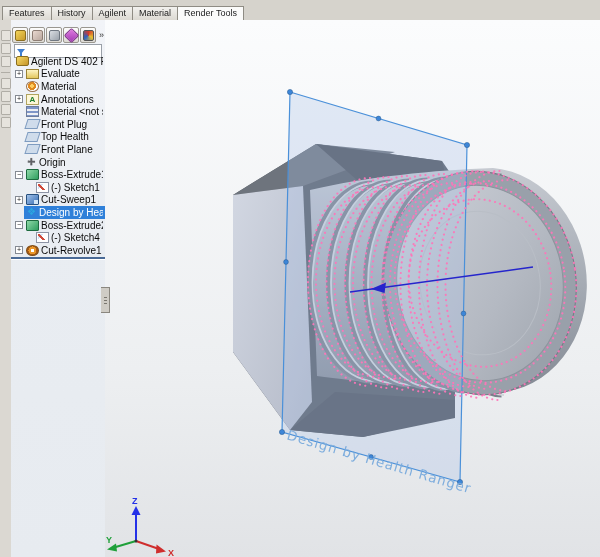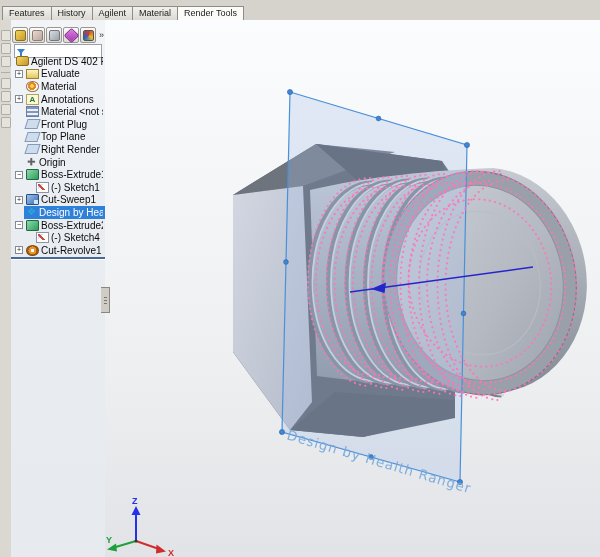--- a/index.html
+++ b/index.html
@@ -190,28 +190,28 @@
           <span class="slot"></span>
           <span class="row-inner">
             <span class="ticon ic-plane-icon"></span>
             <span class="tlabel">Front Plug</span>
           </span>
         </div>
         <div class="trow">
           <span class="slot"></span>
           <span class="row-inner">
             <span class="ticon ic-plane-icon"></span>
-            <span class="tlabel">Top Plane</span>
+            <span class="tlabel">Top Health</span>
           </span>
         </div>
         <div class="trow">
           <span class="slot"></span>
           <span class="row-inner">
             <span class="ticon ic-plane-icon"></span>
-            <span class="tlabel">Right Render</span>
+            <span class="tlabel">Front Plane</span>
           </span>
         </div>
         <div class="trow">
           <span class="slot"></span>
           <span class="row-inner">
             <span class="ticon ic-origin-icon"></span>
             <span class="tlabel">Origin</span>
           </span>
         </div>
         <div class="trow">

